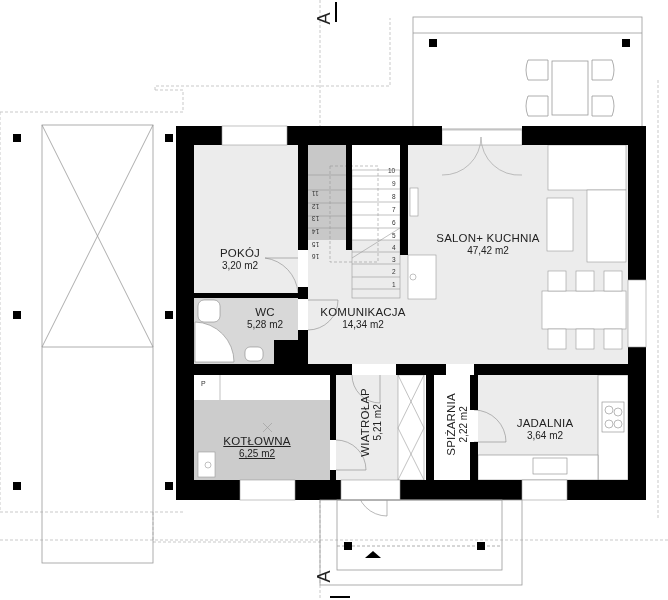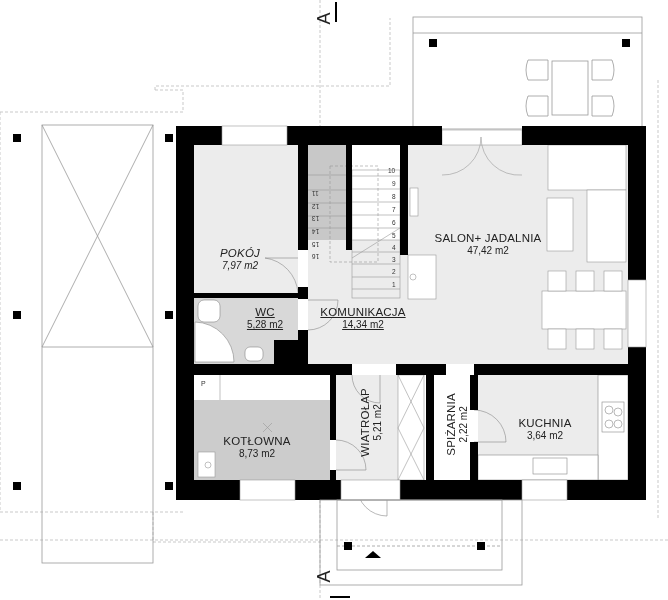--- a/index.html
+++ b/index.html
@@ -196,50 +196,50 @@
   <rect x="344" y="542" width="8" height="8" fill="#000"></rect>
   <rect x="477" y="542" width="8" height="8" fill="#000"></rect>
   <polygon points="365,558 381,558 373,551" fill="#000"></polygon>
   <rect x="330" y="596" width="20" height="2" fill="#000"></rect>
   <rect x="335" y="2" width="2" height="20" fill="#000"></rect>
 </svg>
 
 <div class="section-mark" style="left:318px;top:8px;">A</div>
 <div class="section-mark" style="left:318px;top:566px;">A</div>
 
-<div class="room-label" style="left:200px;top:247px;width:80px;font-style:italic;">
+<div class="room-label" style="left:200px;top:247px;width:80px;">
   <span class="room-name">POKÓJ</span>
-  <span class="room-area">7,97 m2</span>
-</div>
-<div class="room-label" style="left:230px;top:306px;width:70px;text-decoration:underline;">
+  <span class="room-area">3,20 m2</span>
+</div>
+<div class="room-label" style="left:230px;top:306px;width:70px;">
   <span class="room-name">WC</span>
   <span class="room-area">5,28 m2</span>
 </div>
-<div class="room-label" style="left:316px;top:306px;width:94px;text-decoration:underline;">
+<div class="room-label" style="left:316px;top:306px;width:94px;">
   <span class="room-name">KOMUNIKACJA</span>
   <span class="room-area">14,34 m2</span>
 </div>
 <div class="room-label" style="left:428px;top:232px;width:120px;">
-  <span class="room-name">SALON+ JADALNIA</span>
+  <span class="room-name">SALON+ KUCHNIA</span>
   <span class="room-area">47,42 m2</span>
 </div>
-<div class="room-label" style="left:212px;top:435px;width:90px;">
+<div class="room-label" style="left:212px;top:435px;width:90px;text-decoration:underline;">
   <span class="room-name">KOTŁOWNA</span>
-  <span class="room-area">8,73 m2</span>
+  <span class="room-area">6,25 m2</span>
 </div>
 <div class="room-label vert" style="left:336px;top:410px;width:70px;">
   <span class="room-name">WIATROŁAP</span>
   <span class="room-area">5,21 m2</span>
 </div>
 <div class="room-label vert" style="left:424px;top:412px;width:66px;">
   <span class="room-name">SPIŻARNIA</span>
   <span class="room-area">2,22 m2</span>
 </div>
 <div class="room-label" style="left:505px;top:417px;width:80px;">
-  <span class="room-name">KUCHNIA</span>
+  <span class="room-name">JADALNIA</span>
   <span class="room-area">3,64 m2</span>
 </div>
 
 <div class="stair-num" style="left:201px;top:380px;font-size:7px;">P</div>
 
 <div class="stair-num" style="left:392px;top:281px;">1</div>
 <div class="stair-num" style="left:392px;top:268px;">2</div>
 <div class="stair-num" style="left:392px;top:256px;">3</div>
 <div class="stair-num" style="left:392px;top:244px;">4</div>
 <div class="stair-num" style="left:392px;top:232px;">5</div>

